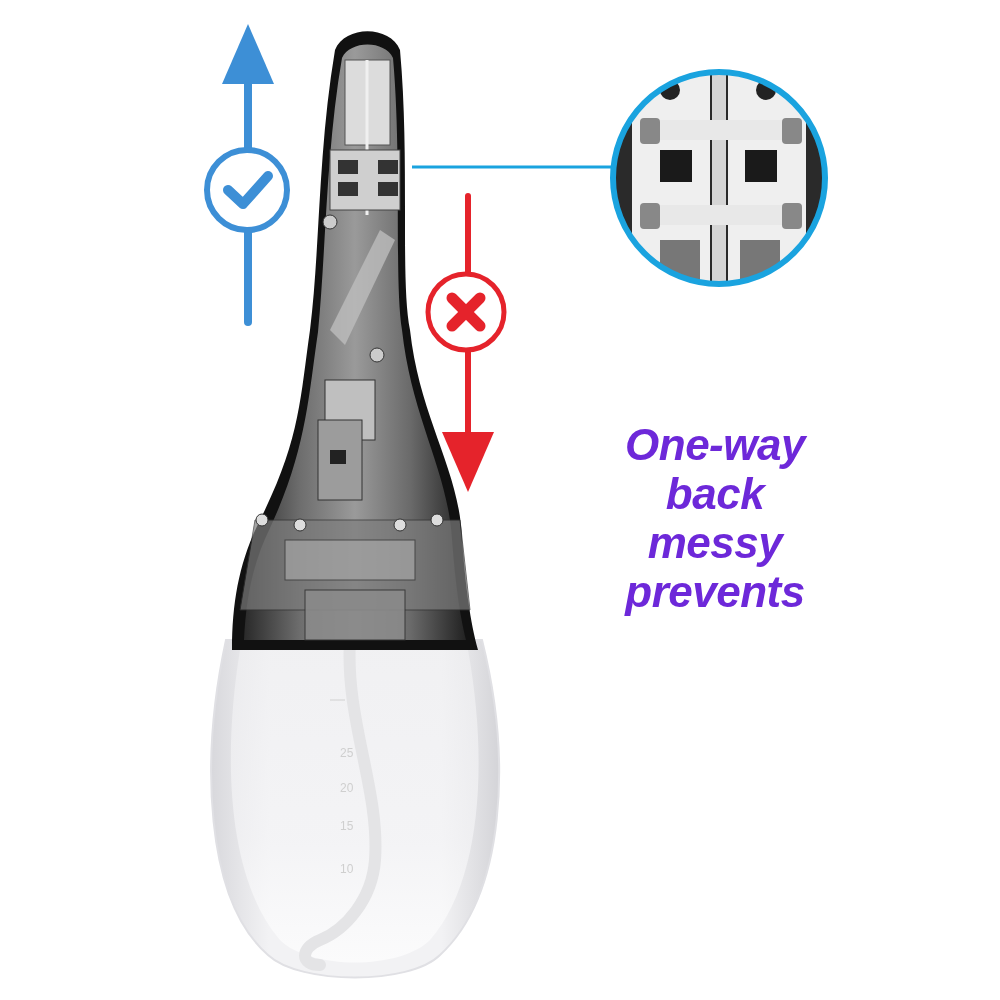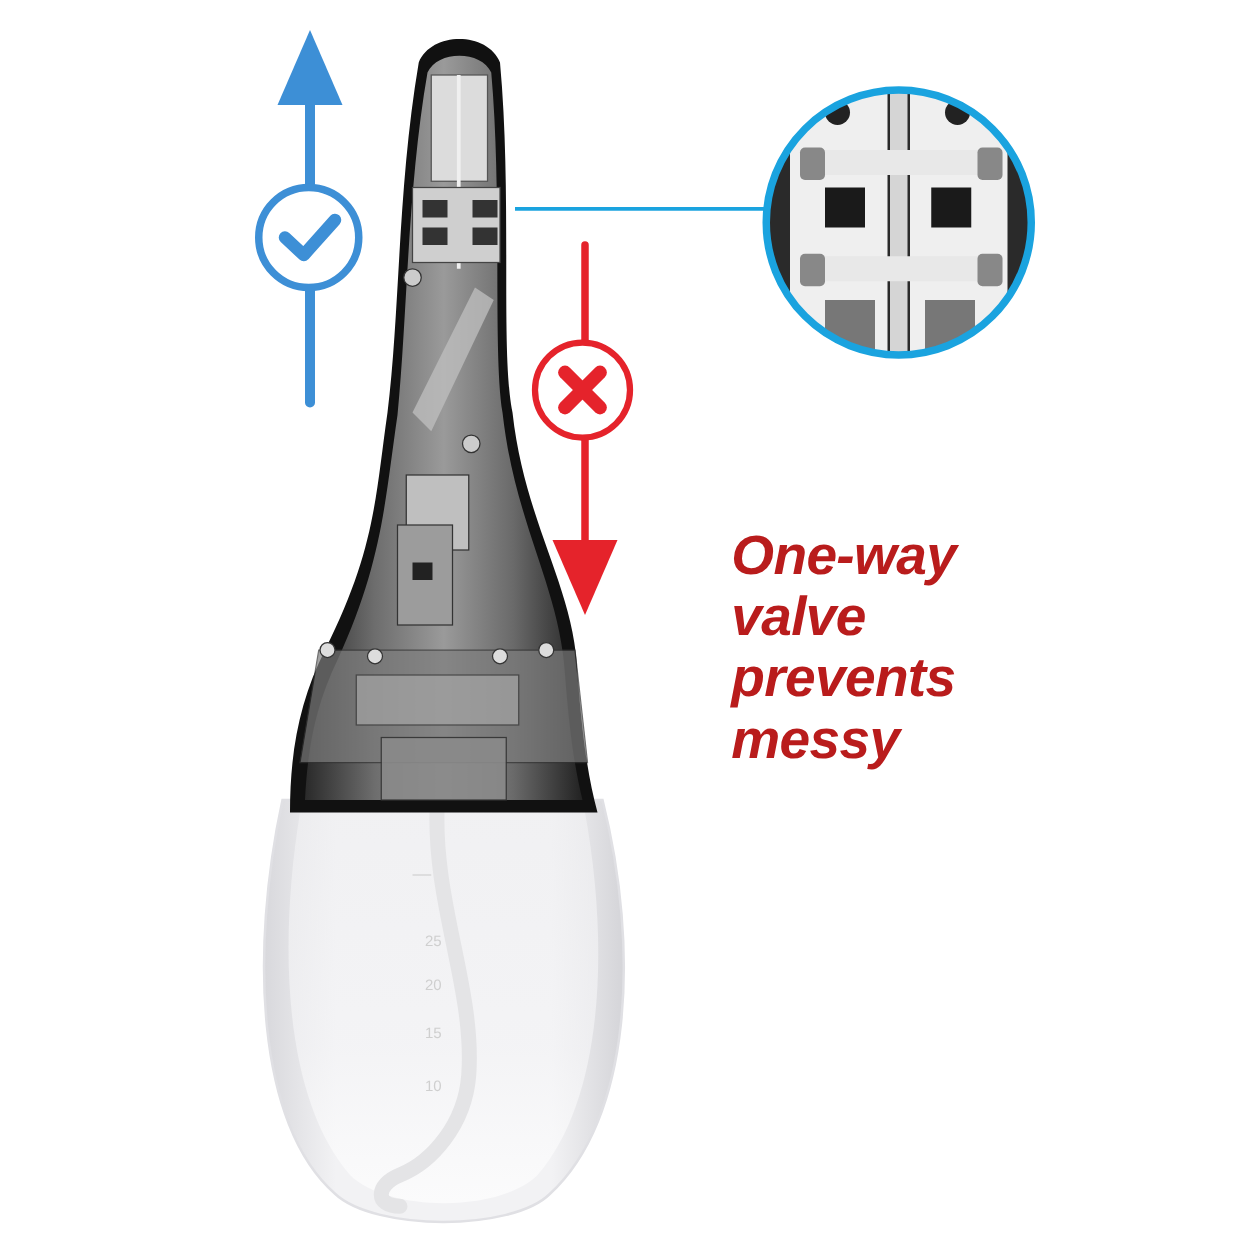--- a/index.html
+++ b/index.html
@@ -1,18 +1,18 @@
 <!DOCTYPE html>
 <html><head>
 <meta charset="utf-8">
 <style>
   html,body{margin:0;padding:0;background:#ffffff;}
   body{width:1000px;height:1000px;position:relative;overflow:hidden;font-family:"Liberation Sans",sans-serif;}
   .abs{position:absolute;}
-  .caption{position:absolute;left:585px;top:420px;width:260px;color:#b91c1c;font-weight:bold;font-style:italic;font-size:44px;line-height:49px;letter-spacing:-0.5px;font-family:"Liberation Sans",sans-serif;}
+  .caption{position:absolute;left:585px;top:420px;width:260px;text-align:center;color:#6d28d9;font-weight:bold;font-style:italic;font-size:44px;line-height:49px;letter-spacing:-0.5px;font-family:"Liberation Sans",sans-serif;}
   .caption div{display:block;}
   .scale-label{font-family:"Liberation Sans",sans-serif;font-size:12px;fill:#cfcfcf;}
 </style>
 </head>
 <body>
 
 <svg class="abs" style="left:0;top:0" width="1000" height="1000" viewBox="0 0 1000 1000">
   <defs>
     <linearGradient id="bodyGrad" x1="0" x2="1">
       <stop offset="0" stop-color="#2a2a2a"></stop>
@@ -121,16 +121,16 @@
       <circle cx="766" cy="90" r="10" fill="#222"></circle>
       <rect x="660" y="240" width="40" height="40" fill="#777"></rect>
       <rect x="740" y="240" width="40" height="40" fill="#777"></rect>
     </g>
     <circle cx="719" cy="178" r="106" fill="none" stroke="#1aa3df" stroke-width="6"></circle>
   </g>
 </svg>
 
 <div class="caption">
   <div>One-way</div>
-  <div>valve</div>
+  <div>back</div>
+  <div>messy</div>
   <div>prevents</div>
-  <div>messy</div>
 </div>
 
 </body></html>

